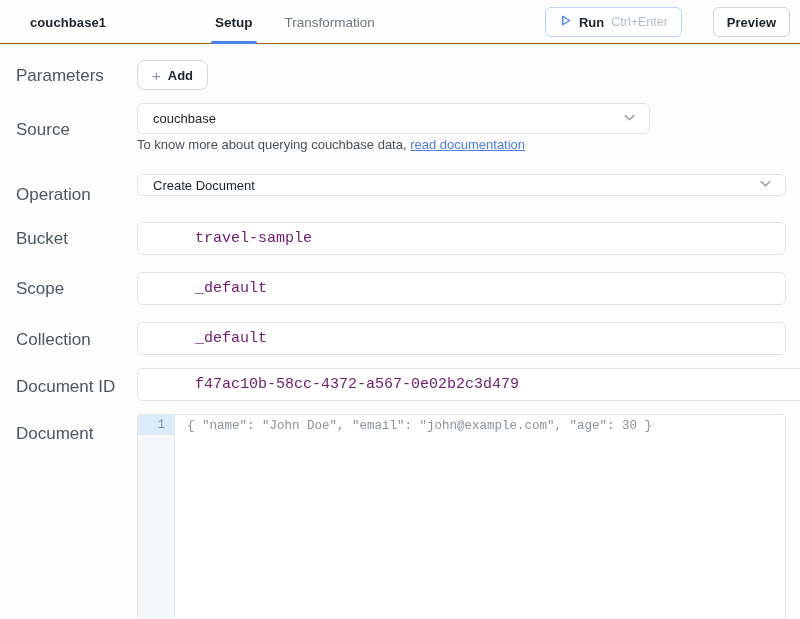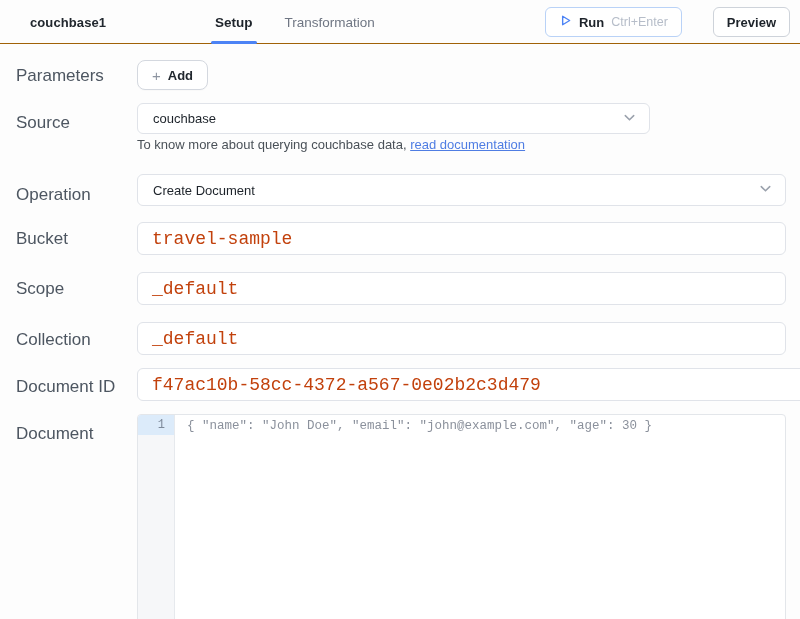--- a/index.html
+++ b/index.html
@@ -70,21 +70,21 @@
     background: #fff; border: 1px solid #d4d8df; border-radius: 8px;
     display: inline-flex; align-items: center; gap: 7px;
     font-size: 13px; font-weight: 600; color: #21272e;
     box-shadow: 0 1px 1px rgba(0,0,0,.02); cursor: pointer;
   }
   .add-btn .plus { color: #8d94a0; font-size: 15px; font-weight: 400; line-height: 1; }
   .select { justify-content: space-between; padding: 0 12px 0 15px; cursor: pointer; align-items: center; }
   .input { padding: 0 14px; cursor: text; }
   .mono {
     font-family: "Liberation Mono", "DejaVu Sans Mono", monospace;
-    font-size: 18px; color: #c2410c;
+    font-size: 15px; color: #701a75; margin-left: 43px;
   }
   .help-text {
     position: absolute; left: 137px; top: 137px;
     font-size: 13px; color: #4a5158;
   }
   .help-text a { color: #4f7de3; text-decoration: underline; cursor: pointer; }
 
   
   .code-editor {
     position: absolute; left: 137px; top: 414px; width: 649px; height: 206px;
@@ -139,33 +139,33 @@
     <button class="btn btn-preview">Preview</button>
   </div>
 </div>
 
 <div class="field-label" style="top:66px">Parameters</div>
 <button class="add-btn">
   <span class="plus">+</span>
   <span>Add</span>
 </button>
 
-<div class="field-label" style="top:113px">Source</div>
+<div class="field-label" style="top:120px">Source</div>
 <div class="control select" style="top:103px; width:513px; height:31px;">
   <span>couchbase</span>
   <span class="chevron">
     <svg width="15" height="15" viewBox="0 0 16 16">
         <path d="M3.5 6l4.5 4.5L12.5 6" fill="none" stroke="#9aa1ac" stroke-width="1.6" stroke-linecap="round" stroke-linejoin="round"></path>
       </svg>
   </span>
 </div>
 <div class="help-text"><span>To know more about querying couchbase data, </span><a>read documentation</a></div>
 
 <div class="field-label" style="top:185px">Operation</div>
-<div class="control select" style="top:174px; width:649px; height:32px;gap:48px;">
+<div class="control select" style="top:174px; width:649px; height:22px;gap:48px;">
   <span>Create Document</span>
   <span class="chevron">
     <svg width="15" height="15" viewBox="0 0 16 16">
         <path d="M3.5 6l4.5 4.5L12.5 6" fill="none" stroke="#9aa1ac" stroke-width="1.6" stroke-linecap="round" stroke-linejoin="round"></path>
       </svg>
   </span>
 </div>
 
 <div class="field-label" style="top:229px">Bucket</div>
 <div class="control input" style="top:222px; width:649px; height:33px;">

